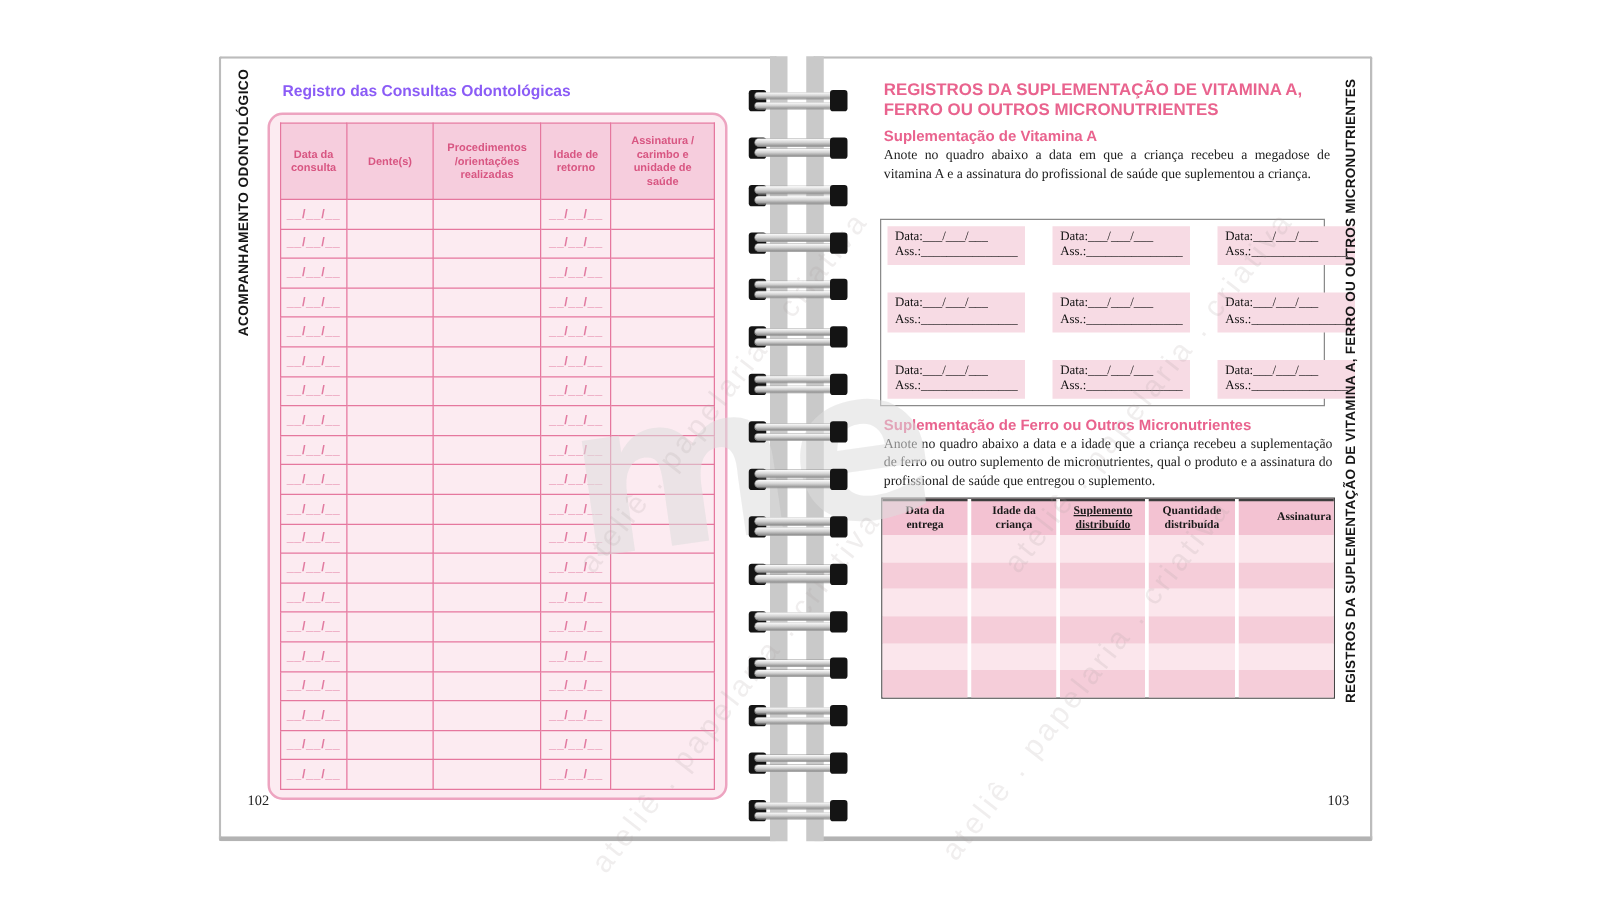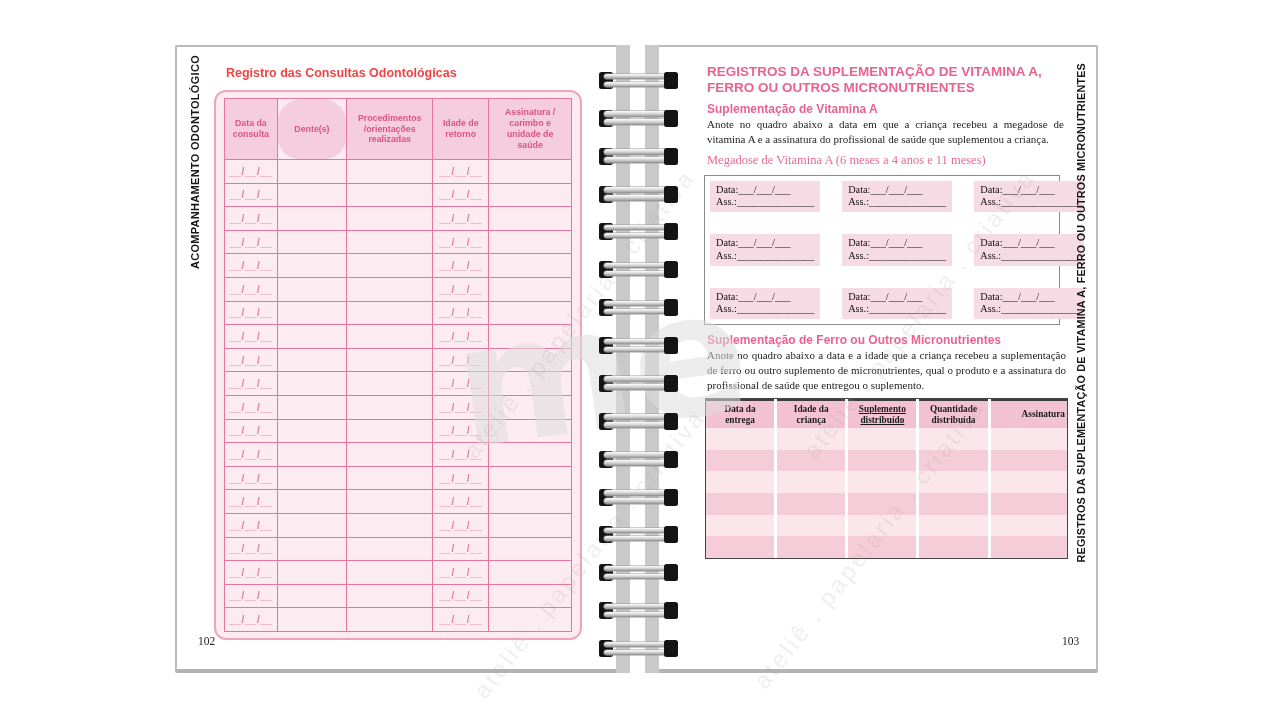--- a/index.html
+++ b/index.html
@@ -23,21 +23,21 @@
   .bt{top:1.5px;} .bb{top:9.5px;}
   
   .vlabel{position:absolute;display:flex;align-items:center;justify-content:center;}
   .vlabel span{writing-mode:vertical-rl;transform:rotate(180deg);white-space:nowrap;
                font-weight:bold;color:#161616;}
   .vlabel-left{left:185px;top:58px;width:20px;height:208px;}
   .vlabel-left span{font-size:11px;letter-spacing:.3px;}
   .vlabel-right{left:1071px;top:64px;width:20px;height:498px;}
   .vlabel-right span{font-size:10.8px;letter-spacing:.2px;}
   
-  .lp-title{position:absolute;left:49px;top:19px;font-size:12.5px;font-weight:bold;color:#ef4444;}
+  .lp-title{position:absolute;left:49px;top:19px;font-size:12.5px;font-weight:bold;color:#8b5cf6;}
   .odo-wrap{position:absolute;left:37px;top:43px;width:368px;height:550px;box-sizing:border-box;
             background:#fcebf1;border:2px solid #eda4c0;border-radius:12px;padding:6px 8px;}
   table.odo{width:100%;height:100%;border-collapse:collapse;table-layout:fixed;}
   table.odo th{background:#f6cddd;color:#d85682;font-size:8.8px;font-weight:bold;
                border:1px solid #e5779e;white-space:pre-line;padding:2px 1px;height:56px;
                text-align:center;vertical-align:middle;line-height:1.25;}
   table.odo td{border:1px solid #e5779e;background:#fcebf1;text-align:center;vertical-align:middle;
                font-size:10px;font-weight:bold;color:#e27ba1;letter-spacing:.5px;padding:0;}
   .pagenum{position:absolute;font-family:"Liberation Serif",serif;font-size:11.5px;color:#222;}
   .pn-left{left:21px;top:588px;}
@@ -81,21 +81,21 @@
 <div class="canvas">
 
   <div class="page page-left">
     <div class="lp-title">Registro das Consultas Odontológicas</div>
     <div class="odo-wrap">
       <table class="odo">
         <thead id="odo-head">
             <tr>
               <th style="width: 15%;">Data da
 consulta</th>
-              <th style="width: 20%; border-radius: 25px;">Dente(s)</th>
+              <th style="width: 20%;">Dente(s)</th>
               <th style="width: 25%;">Procedimentos
 /orientações
 realizadas</th>
               <th style="width: 16%;">Idade de
 retorno</th>
               <th style="width: 24%;">Assinatura /
 carimbo e
 unidade de
 saúde</th>
             </tr>
@@ -244,21 +244,20 @@
           </tbody>
       </table>
     </div>
     <div class="pagenum pn-left">102</div>
   </div>
 
   <div class="page page-right">
     <div class="rp-title">REGISTROS DA SUPLEMENTAÇÃO DE VITAMINA A, FERRO OU OUTROS MICRONUTRIENTES</div>
     <div class="rp-sub sub-vit">Suplementação de Vitamina A</div>
     <div class="rp-para para-vit">Anote no quadro abaixo a data em que a criança recebeu a megadose de vitamina A e a assinatura do profissional de saúde que suplementou a criança.</div>
-    <div class="mega-heading">Megadose de Vitamina A (6 meses a 4 anos e 11 meses)</div>
     <div class="mega-grid" id="mega-grid">
         <div class="mg-cell">
           <div>Data:___/___/___</div>
           <div>Ass.:_______________</div>
         </div>
         <div class="mg-cell">
           <div>Data:___/___/___</div>
           <div>Ass.:_______________</div>
         </div>
         <div class="mg-cell">

